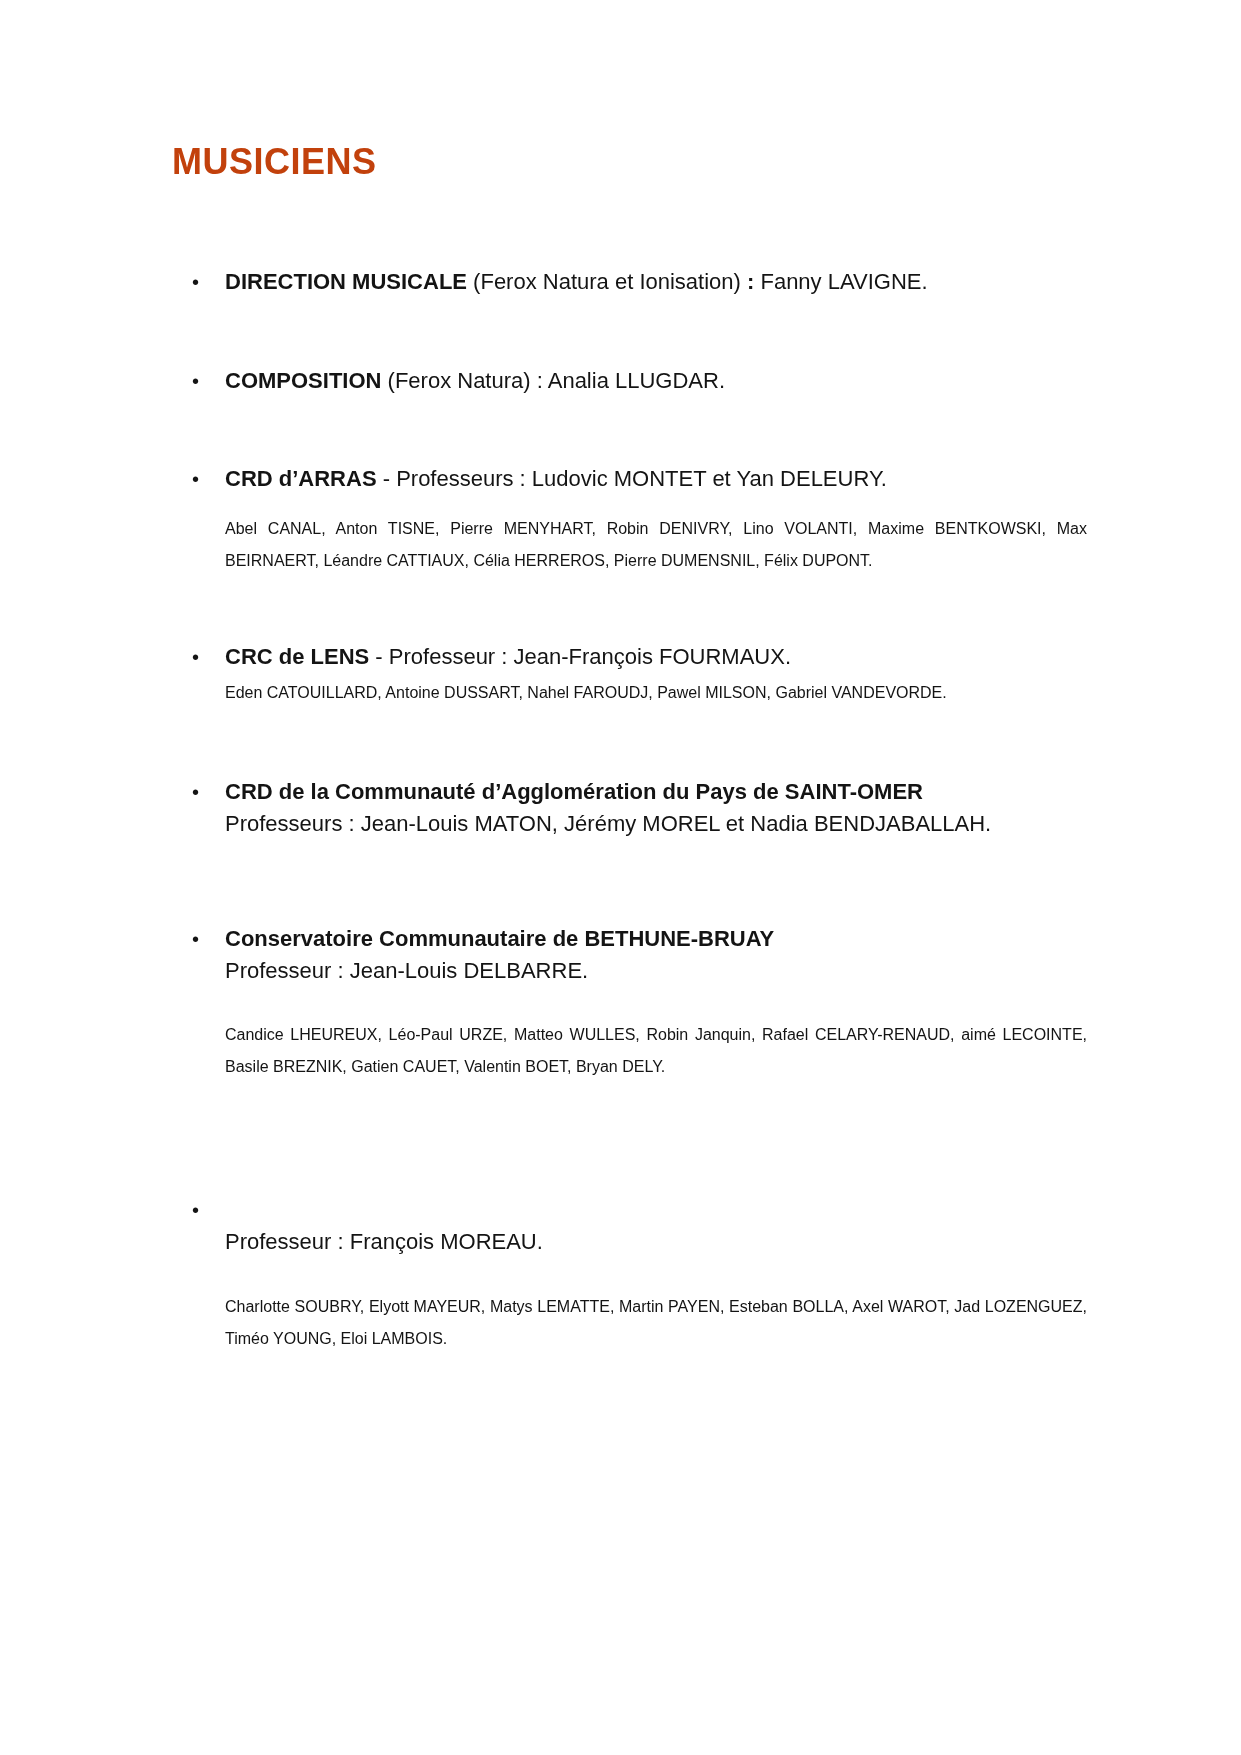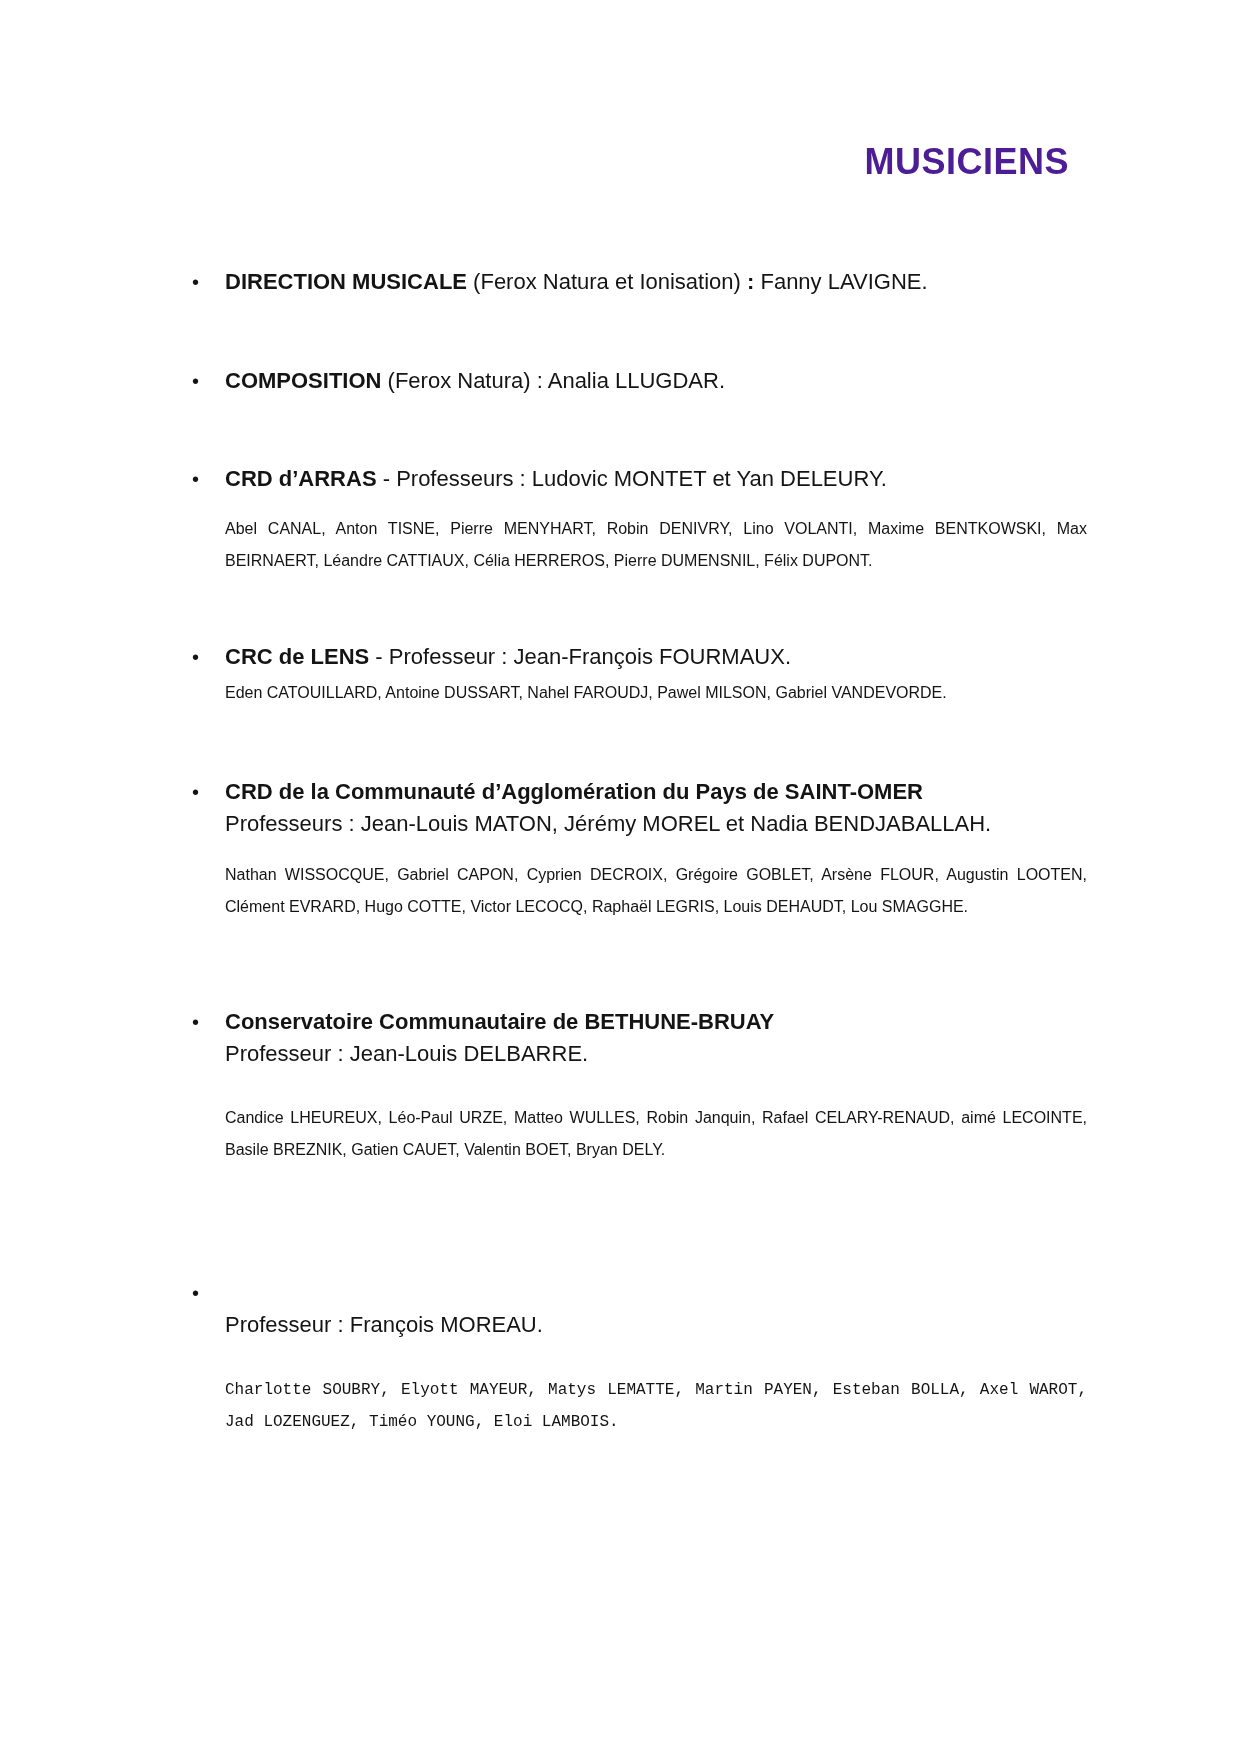--- a/index.html
+++ b/index.html
@@ -11,22 +11,22 @@
     padding: 140px 154px 0 190px;
     background: #ffffff;
     font-family: "Liberation Sans", "DejaVu Sans", sans-serif;
     color: #141414;
     overflow: hidden;
   }
   .title {
     position: relative;
     left: -18px;
     margin: 0;
-    text-align: right;
-    color: #4c1d95;
+    text-align: left;
+    color: #c2410c;
     font-size: 36px;
     line-height: 44px;
     font-weight: 700;
     letter-spacing: 0.5px;
   }
   .sec { margin: 0; }
   .s1 { margin-top: 82px; }
   .s2 { margin-top: 67px; }
   .s3 { margin-top: 66px; }
   .s4 { margin-top: 64px; }
@@ -51,21 +51,21 @@
   .members {
     margin: 0 0 0 35px;
     font-size: 16px;
     line-height: 32px;
     text-align: justify;
   }
   .mt-a { margin-top: 18px; }
   .mt-b { margin-top: 4px; }
   .mt-c { margin-top: 19px; }
   .mt-d { margin-top: 32px; }
-  .mt-e { margin-top: 33px; font-family: Liberation Mono, monospace; }
+  .mt-e { margin-top: 33px; }
 </style>
 </head>
 <body>
 
 <div class="page">
 
   <h1 class="title">MUSICIENS</h1>
 
   <section class="sec s1">
     <div class="bullet-item">
@@ -95,21 +95,20 @@
         <p class="hdr"><span class="b">CRC de LENS</span><span> - </span><span class="u">Professeur :</span><span> Jean-François FOURMAUX.</span></p>
       </div>
     <p class="members mt-b">Eden CATOUILLARD, Antoine DUSSART, Nahel FAROUDJ, Pawel MILSON, Gabriel VANDEVORDE.</p>
   </section>
 
   <section class="sec s5">
     <div class="bullet-item">
         <span class="bullet">•</span>
         <p class="hdr"><span class="b">CRD de la Communauté d’Agglomération du Pays de SAINT-OMER</span><br><span class="u">Professeurs :</span><span> Jean-Louis MATON, Jérémy MOREL et Nadia BENDJABALLAH.</span></p>
       </div>
-    <p class="members mt-c">Nathan WISSOCQUE, Gabriel CAPON, Cyprien DECROIX, Grégoire GOBLET, Arsène FLOUR, Augustin LOOTEN, Clément EVRARD, Hugo COTTE, Victor LECOCQ, Raphaël LEGRIS, Louis DEHAUDT, Lou SMAGGHE.</p>
   </section>
 
   <section class="sec s6">
     <div class="bullet-item">
         <span class="bullet">•</span>
         <p class="hdr"><span class="b">Conservatoire Communautaire de BETHUNE-BRUAY</span><br><span class="u">Professeur :</span><span> Jean-Louis DELBARRE.</span></p>
       </div>
     <p class="members mt-d">Candice LHEUREUX, Léo-Paul URZE, Matteo WULLES, Robin Janquin, Rafael CELARY-RENAUD, aimé LECOINTE, Basile BREZNIK, Gatien CAUET, Valentin BOET, Bryan DELY.</p>
   </section>
 

